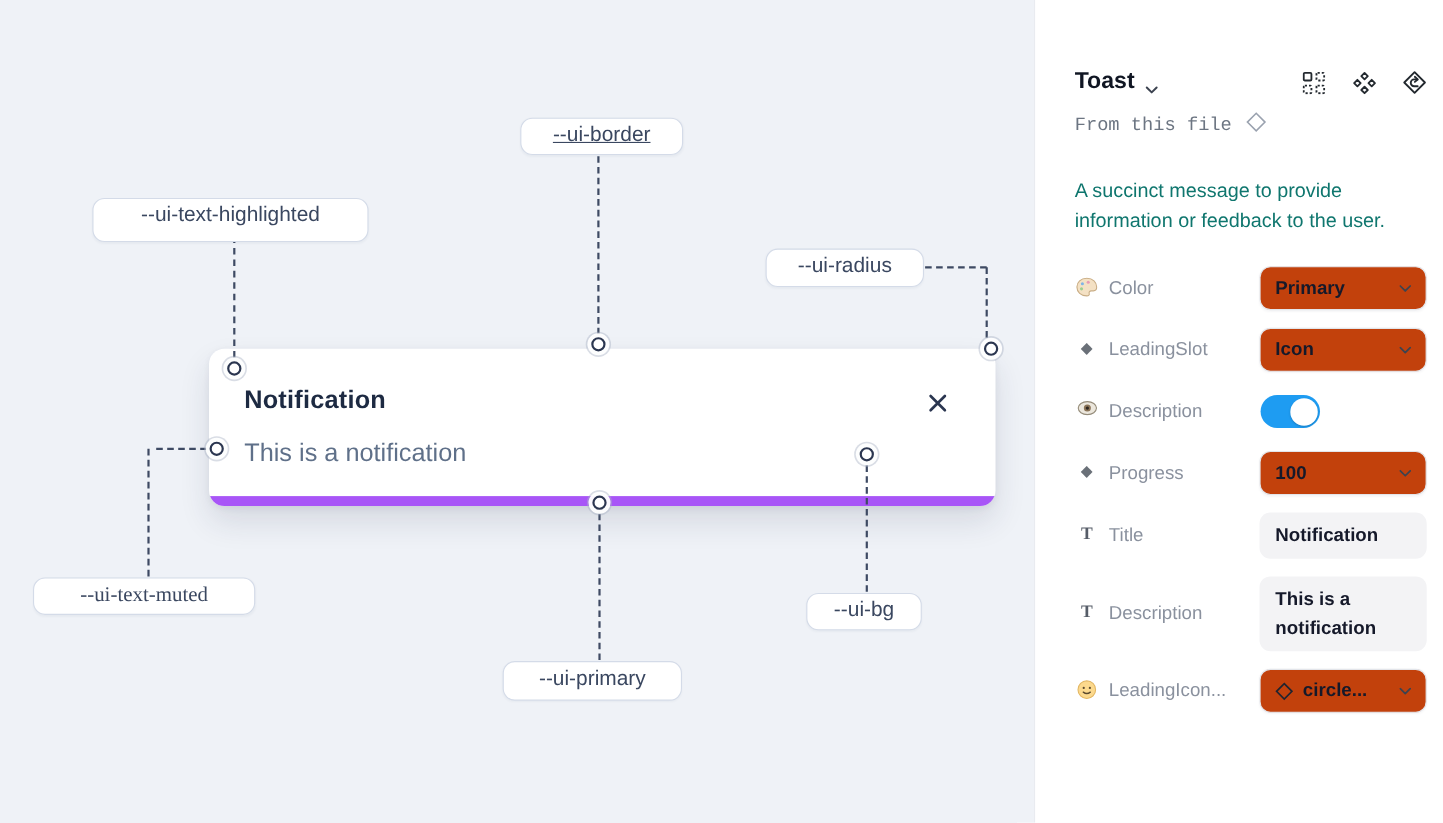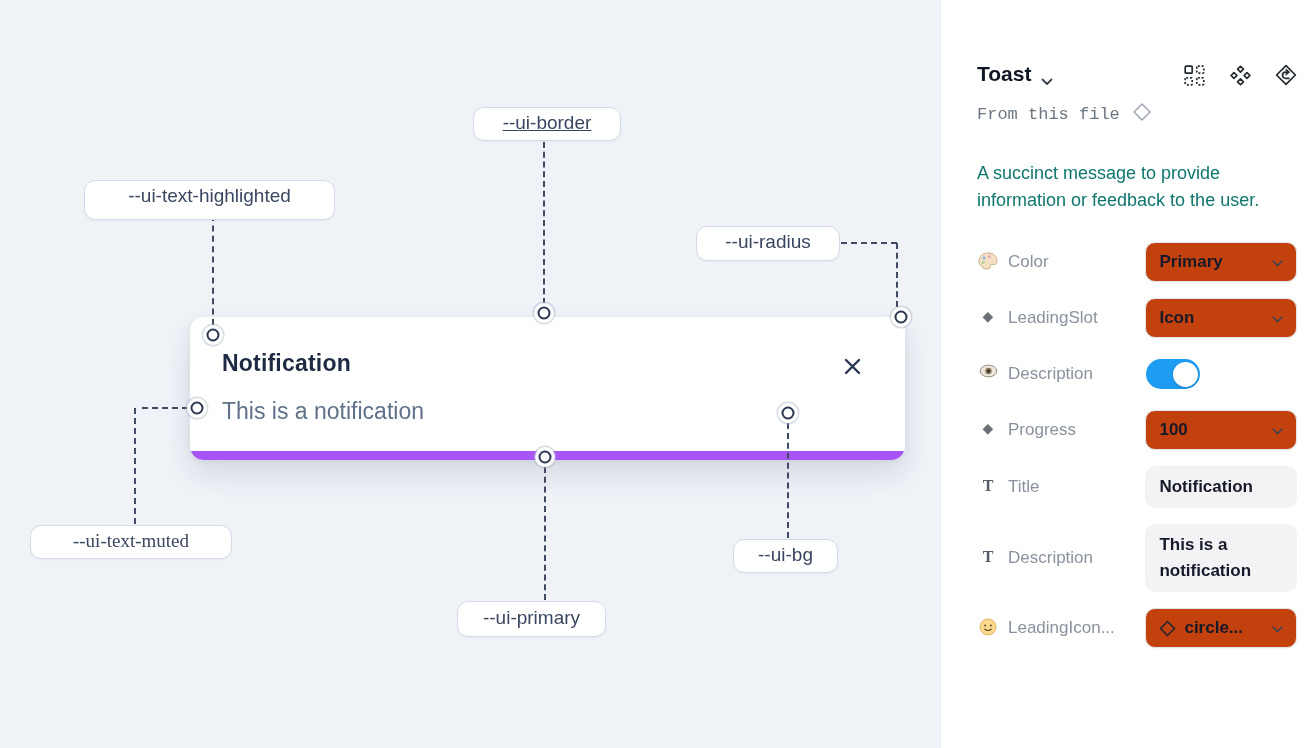--- a/index.html
+++ b/index.html
@@ -21,21 +21,21 @@
 
   .pill {
     position:absolute; background:#ffffff; border:1.5px solid #d4dbe8; border-radius:11px;
     color:#3a4760; font-size:19px; text-align:center; line-height:30px; z-index:4;
     box-shadow:0 1px 2px rgba(30,40,70,.04);
   }
   .pill-border      { left:473px; top:107px; width:148px; height:34px;text-decoration:underline; }
   .pill-highlighted { left:84px;  top:180px; width:251px; height:40px; }
   .pill-radius      { left:696px; top:226px; width:144px; height:35px; }
   .pill-muted       { left:30px;  top:525px; width:202px; height:34px;font-family:Liberation Serif, serif; }
-  .pill-primary     { left:457px; top:601px; width:149px; height:36px; line-height:32px; }
+  .pill-primary     { left:457px; top:601px; width:163px; height:36px; line-height:32px; }
   .pill-bg          { left:733px; top:539px; width:105px; height:34px; }
 
   .seg { position:absolute; z-index:2; }
   .seg.v { width:0; border-left:2px dashed #3e4a63; }
   .seg.h { height:0; border-top:2px dashed #3e4a63; }
   .seg-border      { left:543px; top:142px; height:162px; }
   .seg-highlighted { left:212px; top:215px; height:110px; }
   .seg-radius-h    { left:831px; top:242px; width:66px; }
   .seg-radius-v    { left:896px; top:243px; height:64px; }
   .seg-muted-h     { left:142px; top:407px; width:46px; }

